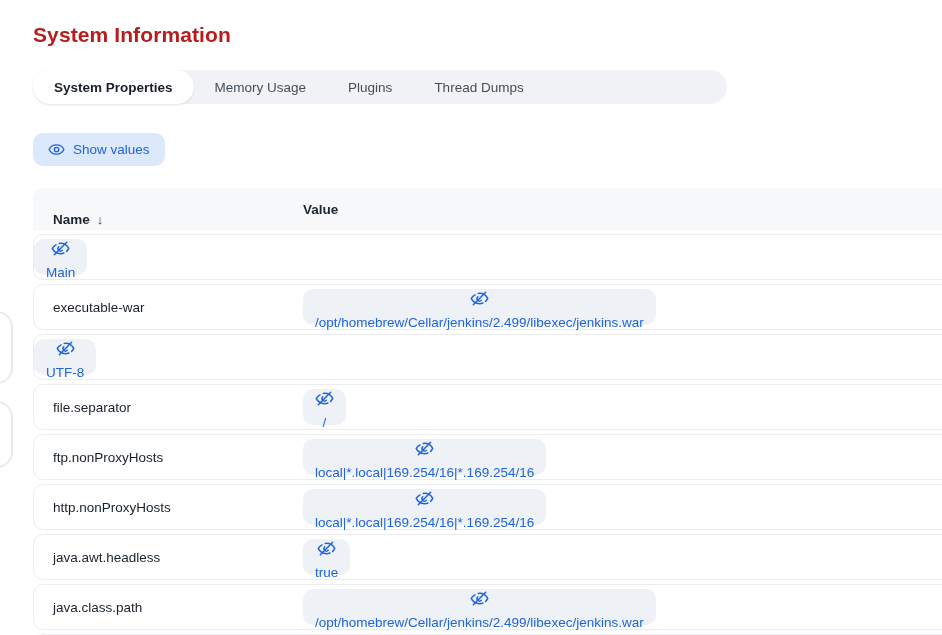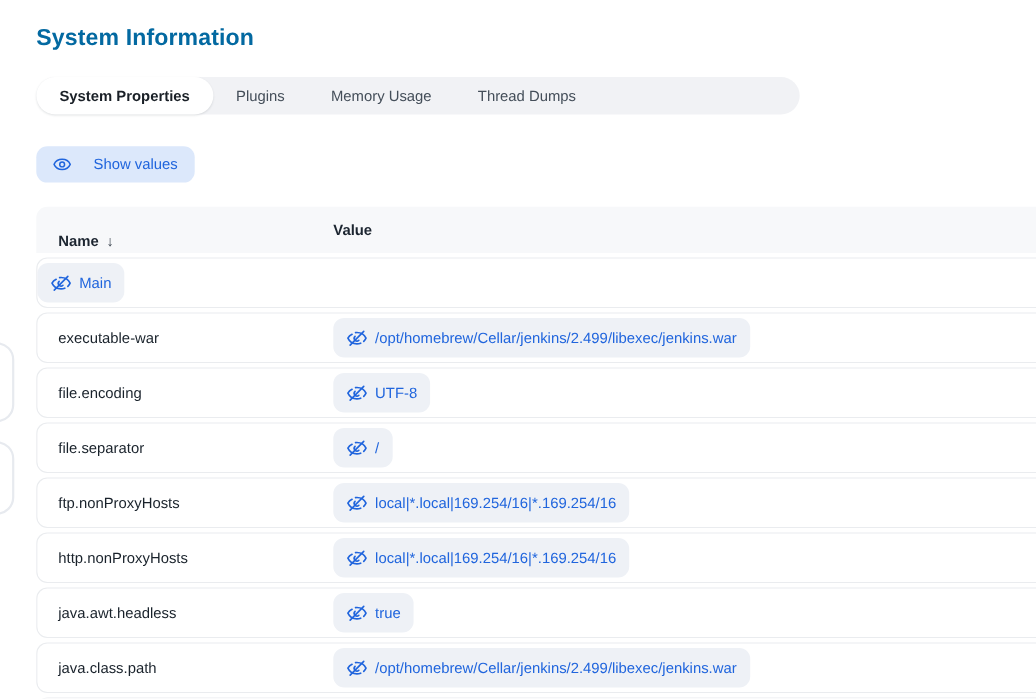--- a/index.html
+++ b/index.html
@@ -6,41 +6,41 @@
   body{
     width:942px;height:635px;position:relative;overflow:hidden;
     background:#ffffff;
     font-family:"Liberation Sans","DejaVu Sans",sans-serif;
     color:#19222b;
     -webkit-font-smoothing:antialiased;
   }
   
   .page-title{
     position:absolute;left:33px;top:9px;
-    font-size:21px;font-weight:700;color:#0369a1;letter-spacing:.1px;
+    font-size:21px;font-weight:700;color:#b91c1c;letter-spacing:.1px;
   }
   
   .tabbar{
     position:absolute;left:33px;top:70px;height:34px;width:694px;
     background:#f1f2f5;border-radius:17px;
     display:flex;align-items:flex-start;box-sizing:border-box;
   }
   .tab{
     height:34px;display:flex;align-items:center;
     padding:0 21px;border-radius:17px;
     font-size:13.5px;color:#444e59;cursor:pointer;white-space:nowrap;
   }
   .tab.active{
     background:#ffffff;color:#1a2027;font-weight:700;
     box-shadow:0 1px 2px rgba(20,30,45,.12);
   }
   
   .show-values-btn{
     position:absolute;left:33px;top:133px;height:33px;
-    display:inline-flex;align-items:center;gap:20px;
+    display:inline-flex;align-items:center;gap:8px;
     padding:0 15px;border:none;border-radius:10px;
     background:#dce8fb;color:#2065dd;font-size:13.5px;
     font-family:inherit;cursor:pointer;
   }
   .show-values-btn svg{width:17px;height:17px;display:block;}
   
   .sysinfo-table{
     position:absolute;left:33px;top:188px;width:927px;
   }
   .thead{
@@ -60,21 +60,21 @@
   .trow:first-of-type{margin-top:4px;}
   .td-name{
     width:269px;padding-left:19px;box-sizing:border-box;
     font-size:13.5px;color:#19222b;
   }
   .td-value{flex:1;display:flex;align-items:center;}
   .value-chip{
     display:inline-flex;align-items:center;gap:7px;
     height:36px;padding:0 12px;border-radius:10px;
     background:#eef1f6;border:none;cursor:pointer;
-    font-family:inherit;font-size:13.5px;color:#2065dd;
+    font-family:inherit;font-size:13.5px;color:#2065dd;flex-direction:column;
   }
   .value-chip svg{width:19px;height:19px;display:block;flex:none;}
   .partial-row{
     height:12px;margin-top:4px;background:#ffffff;
     border:1px solid #eaecef;border-radius:10px 10px 0 0;
     display:flex;align-items:flex-start;box-sizing:border-box;overflow:hidden;
   }
   
   .edge-btn{
     position:absolute;width:34px;
@@ -87,22 +87,22 @@
 </head>
 <body>
 
 <div class="edge-btn one"></div>
 <div class="edge-btn two"></div>
 
 <h1 class="page-title">System Information</h1>
 
 <div class="tabbar" id="tabbar">
     <div class="tab active">System Properties</div>
+    <div class="tab">Memory Usage</div>
     <div class="tab">Plugins</div>
-    <div class="tab">Memory Usage</div>
     <div class="tab">Thread Dumps</div>
   </div>
 
 <button class="show-values-btn">
   <span style="display:flex;">
     <svg viewBox="0 0 24 24" fill="none" stroke="#2065dd" stroke-width="1.9" stroke-linecap="round" stroke-linejoin="round">
       <path d="M12 5.4C7.3 5.4 3.4 8 1.6 11.9c1.8 3.9 5.7 6.6 10.4 6.6s8.6-2.7 10.4-6.6C20.6 8 16.7 5.4 12 5.4z"></path>
       <circle cx="12" cy="12" r="3.1"></circle>
     </svg>
   </span>
@@ -148,21 +148,20 @@
             <path d="M9.8 9.9a3.1 3.1 0 0 0 4.4 4.4"></path>
             <line x1="4.2" y1="19.8" x2="19.8" y2="4.2"></line>
           </svg>
         </span>
         <span>/opt/homebrew/Cellar/jenkins/2.499/libexec/jenkins.war</span>
       </button>
     </div>
   </div>
 
   <div class="trow">
-    <div class="td-name">file.encoding</div>
     <div class="td-value">
       <button class="value-chip">
         <span style="display:flex;">
           <svg viewBox="0 0 24 24" fill="none" stroke="#2065dd" stroke-width="1.9" stroke-linecap="round" stroke-linejoin="round">
             <path d="M10.4 5.6c.5-.1 1-.2 1.6-.2 4.7 0 8.6 2.6 10.4 6.5-.6 1.4-1.5 2.6-2.6 3.7"></path>
             <path d="M6.4 7.5c-2.1 1.1-3.8 2.6-4.8 4.4 1.8 3.9 5.7 6.6 10.4 6.6 1.5 0 3-.3 4.3-.8"></path>
             <path d="M9.8 9.9a3.1 3.1 0 0 0 4.4 4.4"></path>
             <line x1="4.2" y1="19.8" x2="19.8" y2="4.2"></line>
           </svg>
         </span>

